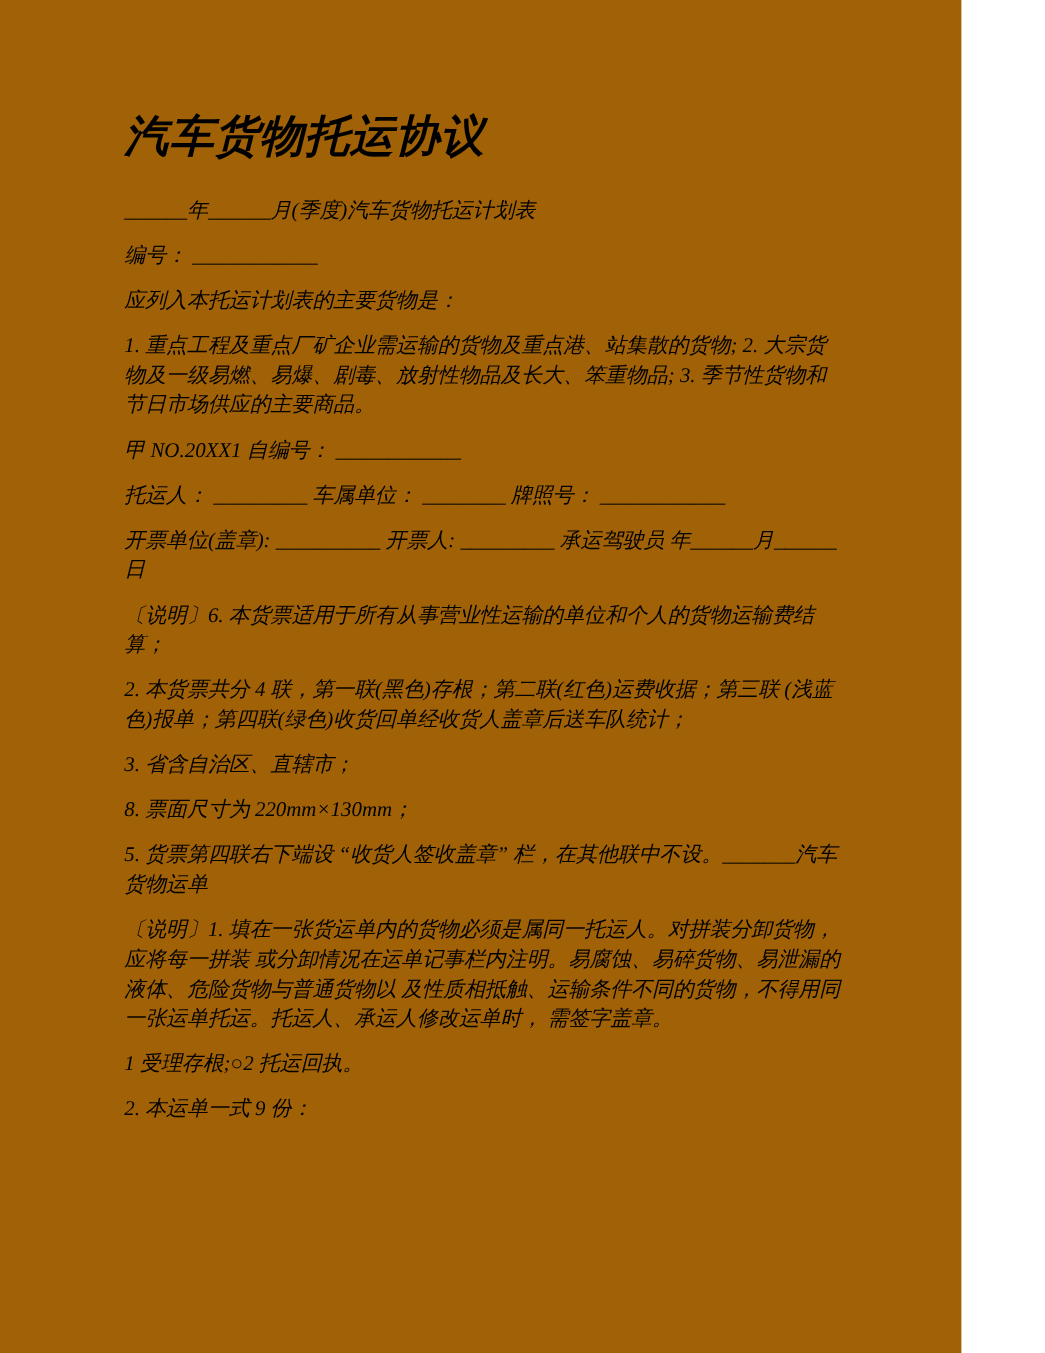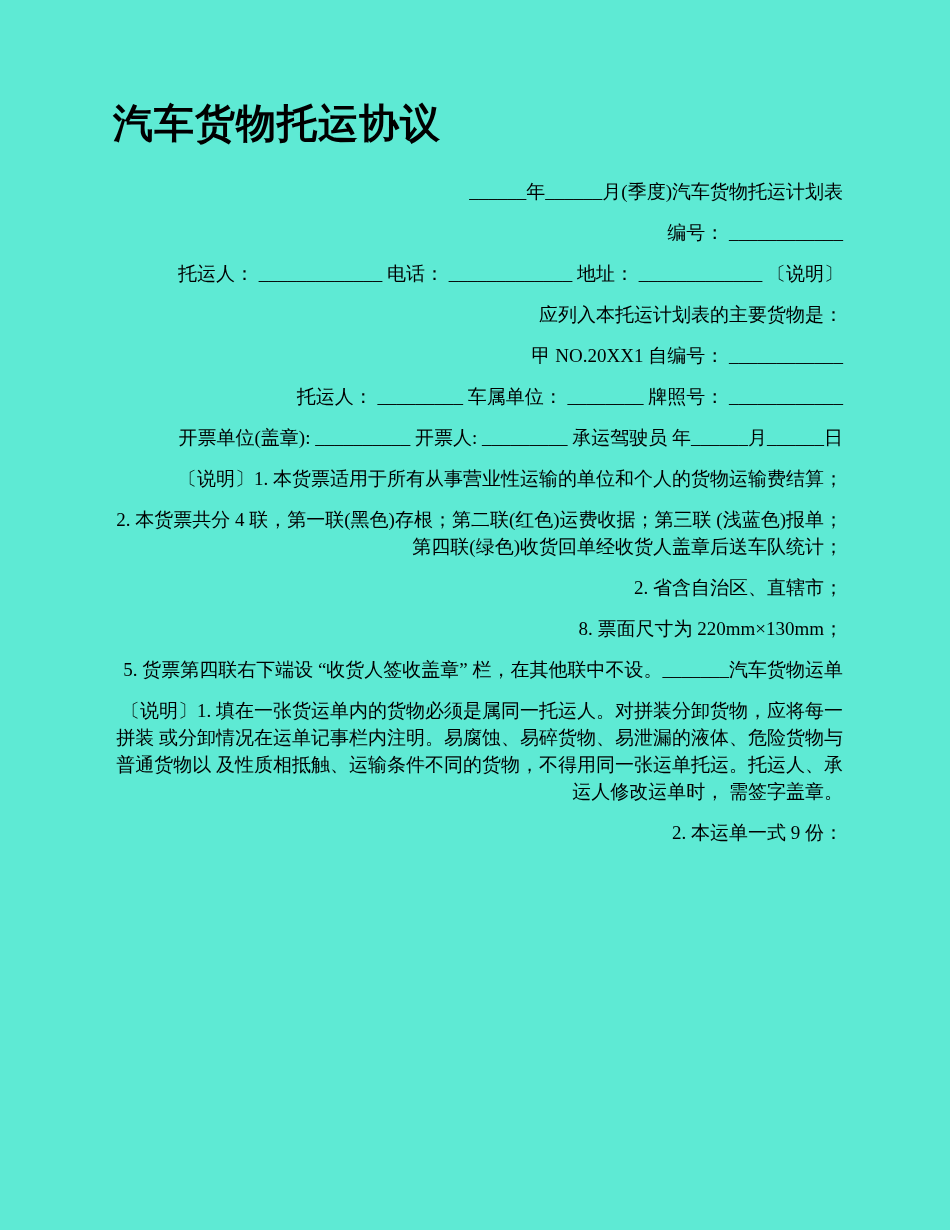--- a/index.html
+++ b/index.html
@@ -9,52 +9,54 @@
     background: #ffffff;
   }
   body {
     width: 950px;
     height: 1230px;
     overflow: hidden;
     font-family: "Liberation Serif", "DejaVu Serif", serif;
     color: #000000;
   }
   .page {
-    width: 950px;
+    width: 874px;
     height: 1230px;
     padding: 100px 107px 40px 113px;
-    background: #5eead4;
+    background: #a16207;
+    font-style: italic;
   }
   .doc-title {
     font-size: 40px;
     line-height: 48px;
     font-weight: bold;
     margin: 0 0 30px 0;
     letter-spacing: 1px;
   }
   .para {
     font-size: 19px;
     line-height: 27px;
     margin: 0 0 14px 0;
     word-break: break-all;
-    text-align: right;
+    text-align: left;
   }
 </style>
 </head>
 <body>
 
 <div class="page">
   <h1 class="doc-title">汽车货物托运协议</h1>
   <p class="para">______年______月(季度)汽车货物托运计划表</p>
   <p class="para">编号： ____________</p>
-  <p class="para">托运人： _____________ 电话： _____________ 地址： _____________ 〔说明〕</p>
   <p class="para">应列入本托运计划表的主要货物是：</p>
+  <p class="para">1. 重点工程及重点厂矿企业需运输的货物及重点港、站集散的货物; 2. 大宗货物及一级易燃、易爆、剧毒、放射性物品及长大、笨重物品; 3. 季节性货物和节日市场供应的主要商品。</p>
   <p class="para">甲 NO.20XX1 自编号： ____________</p>
   <p class="para">托运人： _________ 车属单位： ________ 牌照号： ____________</p>
   <p class="para">开票单位(盖章): __________ 开票人: _________ 承运驾驶员 年______月______日</p>
-  <p class="para">〔说明〕1. 本货票适用于所有从事营业性运输的单位和个人的货物运输费结算；</p>
+  <p class="para">〔说明〕6. 本货票适用于所有从事营业性运输的单位和个人的货物运输费结算；</p>
   <p class="para">2. 本货票共分 4 联，第一联(黑色)存根；第二联(红色)运费收据；第三联 (浅蓝色)报单；第四联(绿色)收货回单经收货人盖章后送车队统计；</p>
-  <p class="para">2. 省含自治区、直辖市；</p>
+  <p class="para">3. 省含自治区、直辖市；</p>
   <p class="para">8. 票面尺寸为 220mm×130mm；</p>
   <p class="para">5. 货票第四联右下端设 “收货人签收盖章” 栏，在其他联中不设。_______汽车货物运单</p>
   <p class="para">〔说明〕1. 填在一张货运单内的货物必须是属同一托运人。对拼装分卸货物，应将每一拼装 或分卸情况在运单记事栏内注明。易腐蚀、易碎货物、易泄漏的液体、危险货物与普通货物以 及性质相抵触、运输条件不同的货物，不得用同一张运单托运。托运人、承运人修改运单时， 需签字盖章。</p>
+  <p class="para">1 受理存根;○2 托运回执。</p>
   <p class="para">2. 本运单一式 9 份：</p>
 </div>
 
 </body></html>

